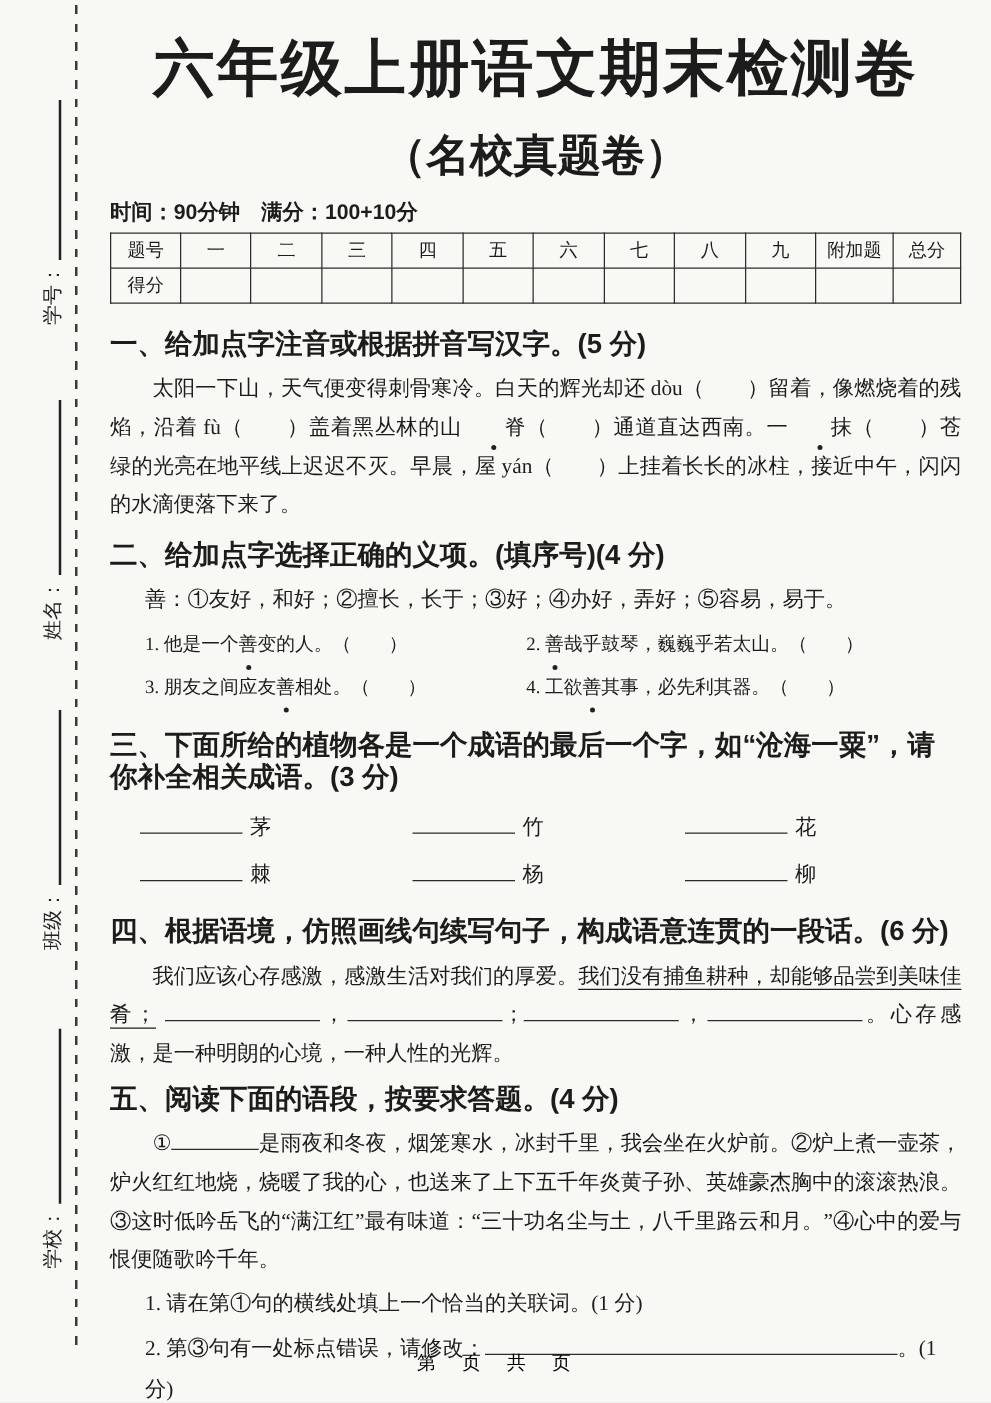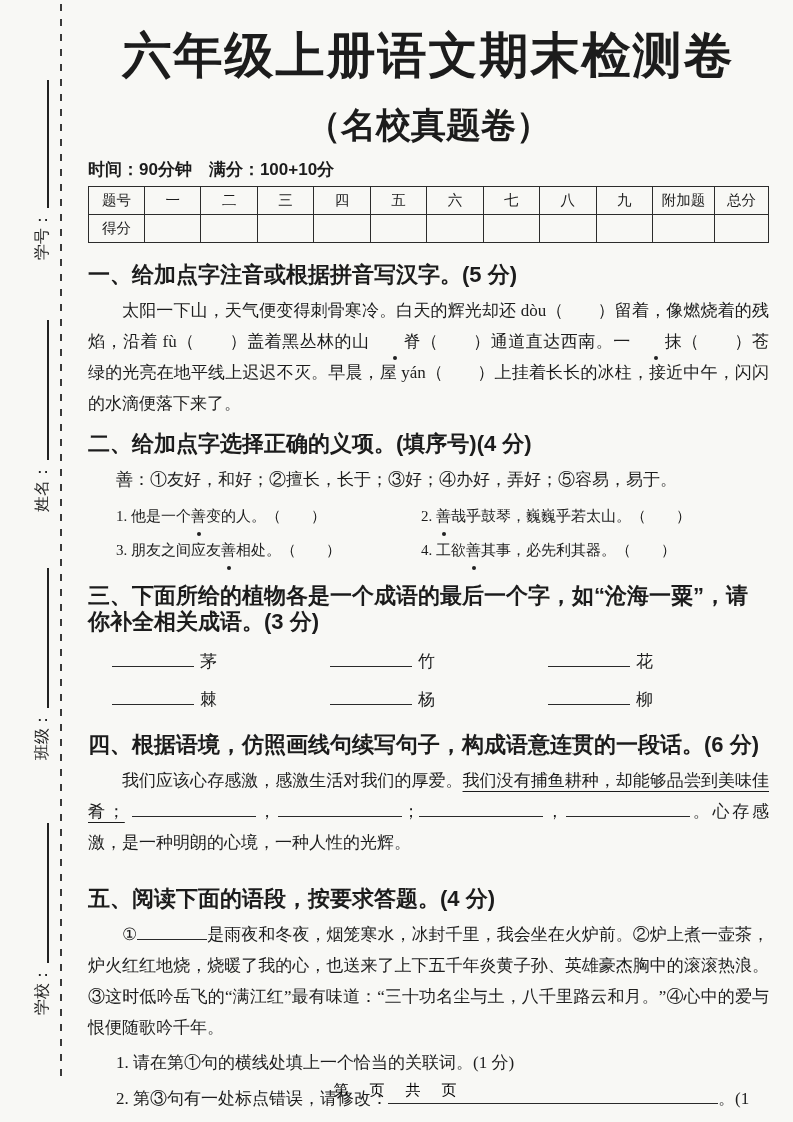--- a/index.html
+++ b/index.html
@@ -40,21 +40,21 @@
   }
   table.score td.c-first { width:56px; }
   table.score td.c-extra { width:62px; }
   table.score td.c-total { width:54px; }
   .sec-heading {
     font-family:"Liberation Sans", sans-serif; font-weight:700;
     font-size:22px; line-height:26px;
   }
   .mt-s1 { margin-top:19px; } .mt-s2 { margin-top:12px; }
   .mt-s3 { margin-top:16px; } .mt-s4 { margin-top:17px; }
-  .mt-s5 { margin-top:28px; }
+  .mt-s5 { margin-top:8px; }
   .para {
     font-size:17px; line-height:31px; text-indent:2em; text-align:justify;
     margin-top:7px;
   }
   .noindent { text-indent:0; padding-left:28px; }
   .blank { display:inline-block; height:14px; border-bottom:1.5px solid #2a2a2a; vertical-align:baseline; }
   .w70 { width:70px; } .w80 { width:82px; } .w125 { width:124px; } .w330 { width:330px; }
   .u { text-decoration:underline; text-underline-offset:4.5px; text-decoration-thickness:1.2px; }
   .dot-under { position:relative; display:inline-block; }
   .dot-under::after {

